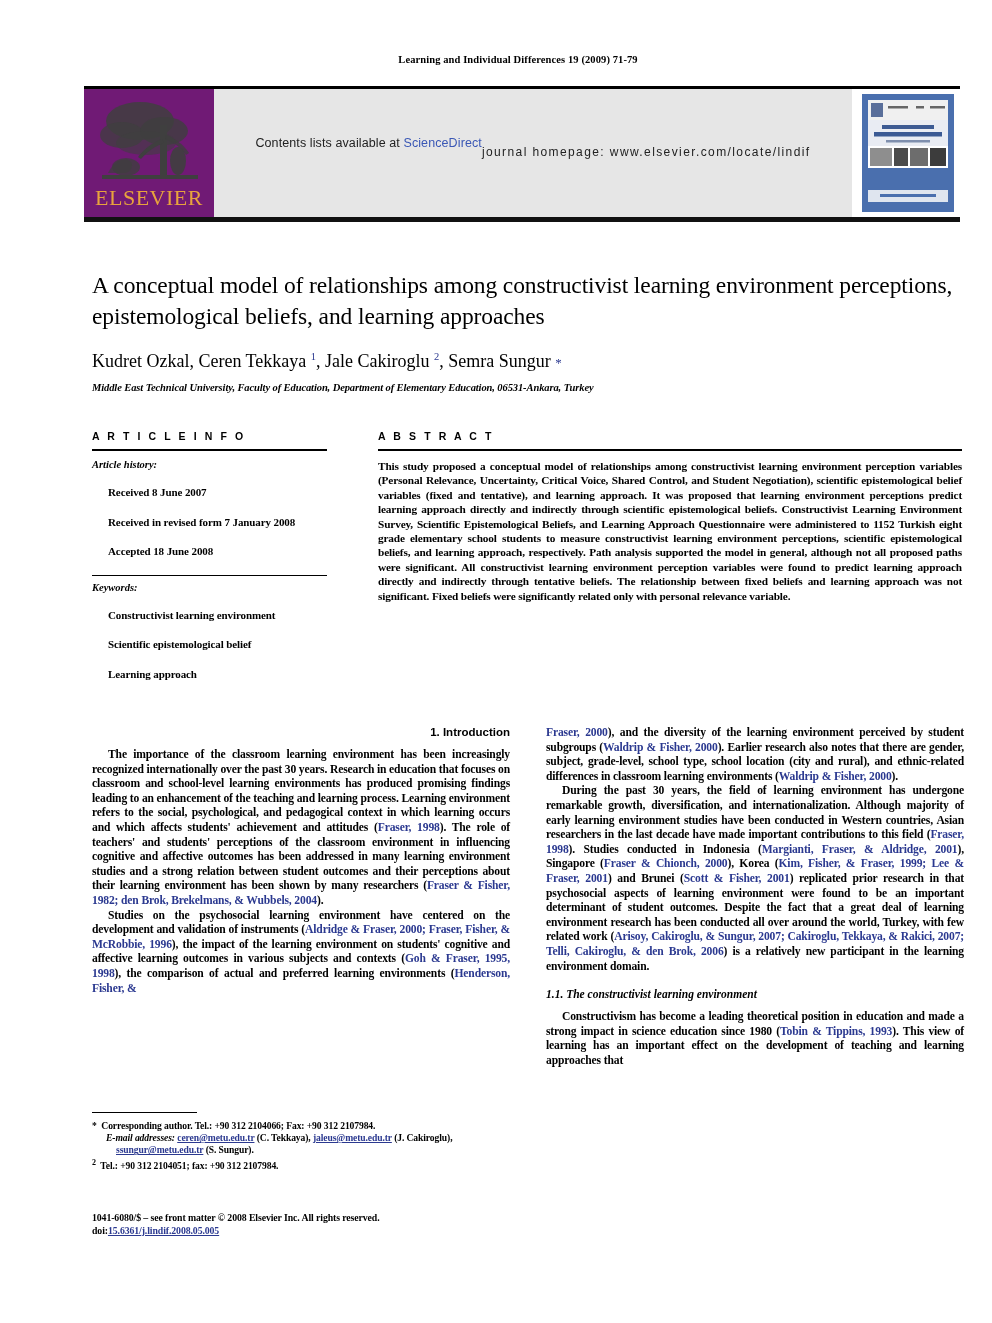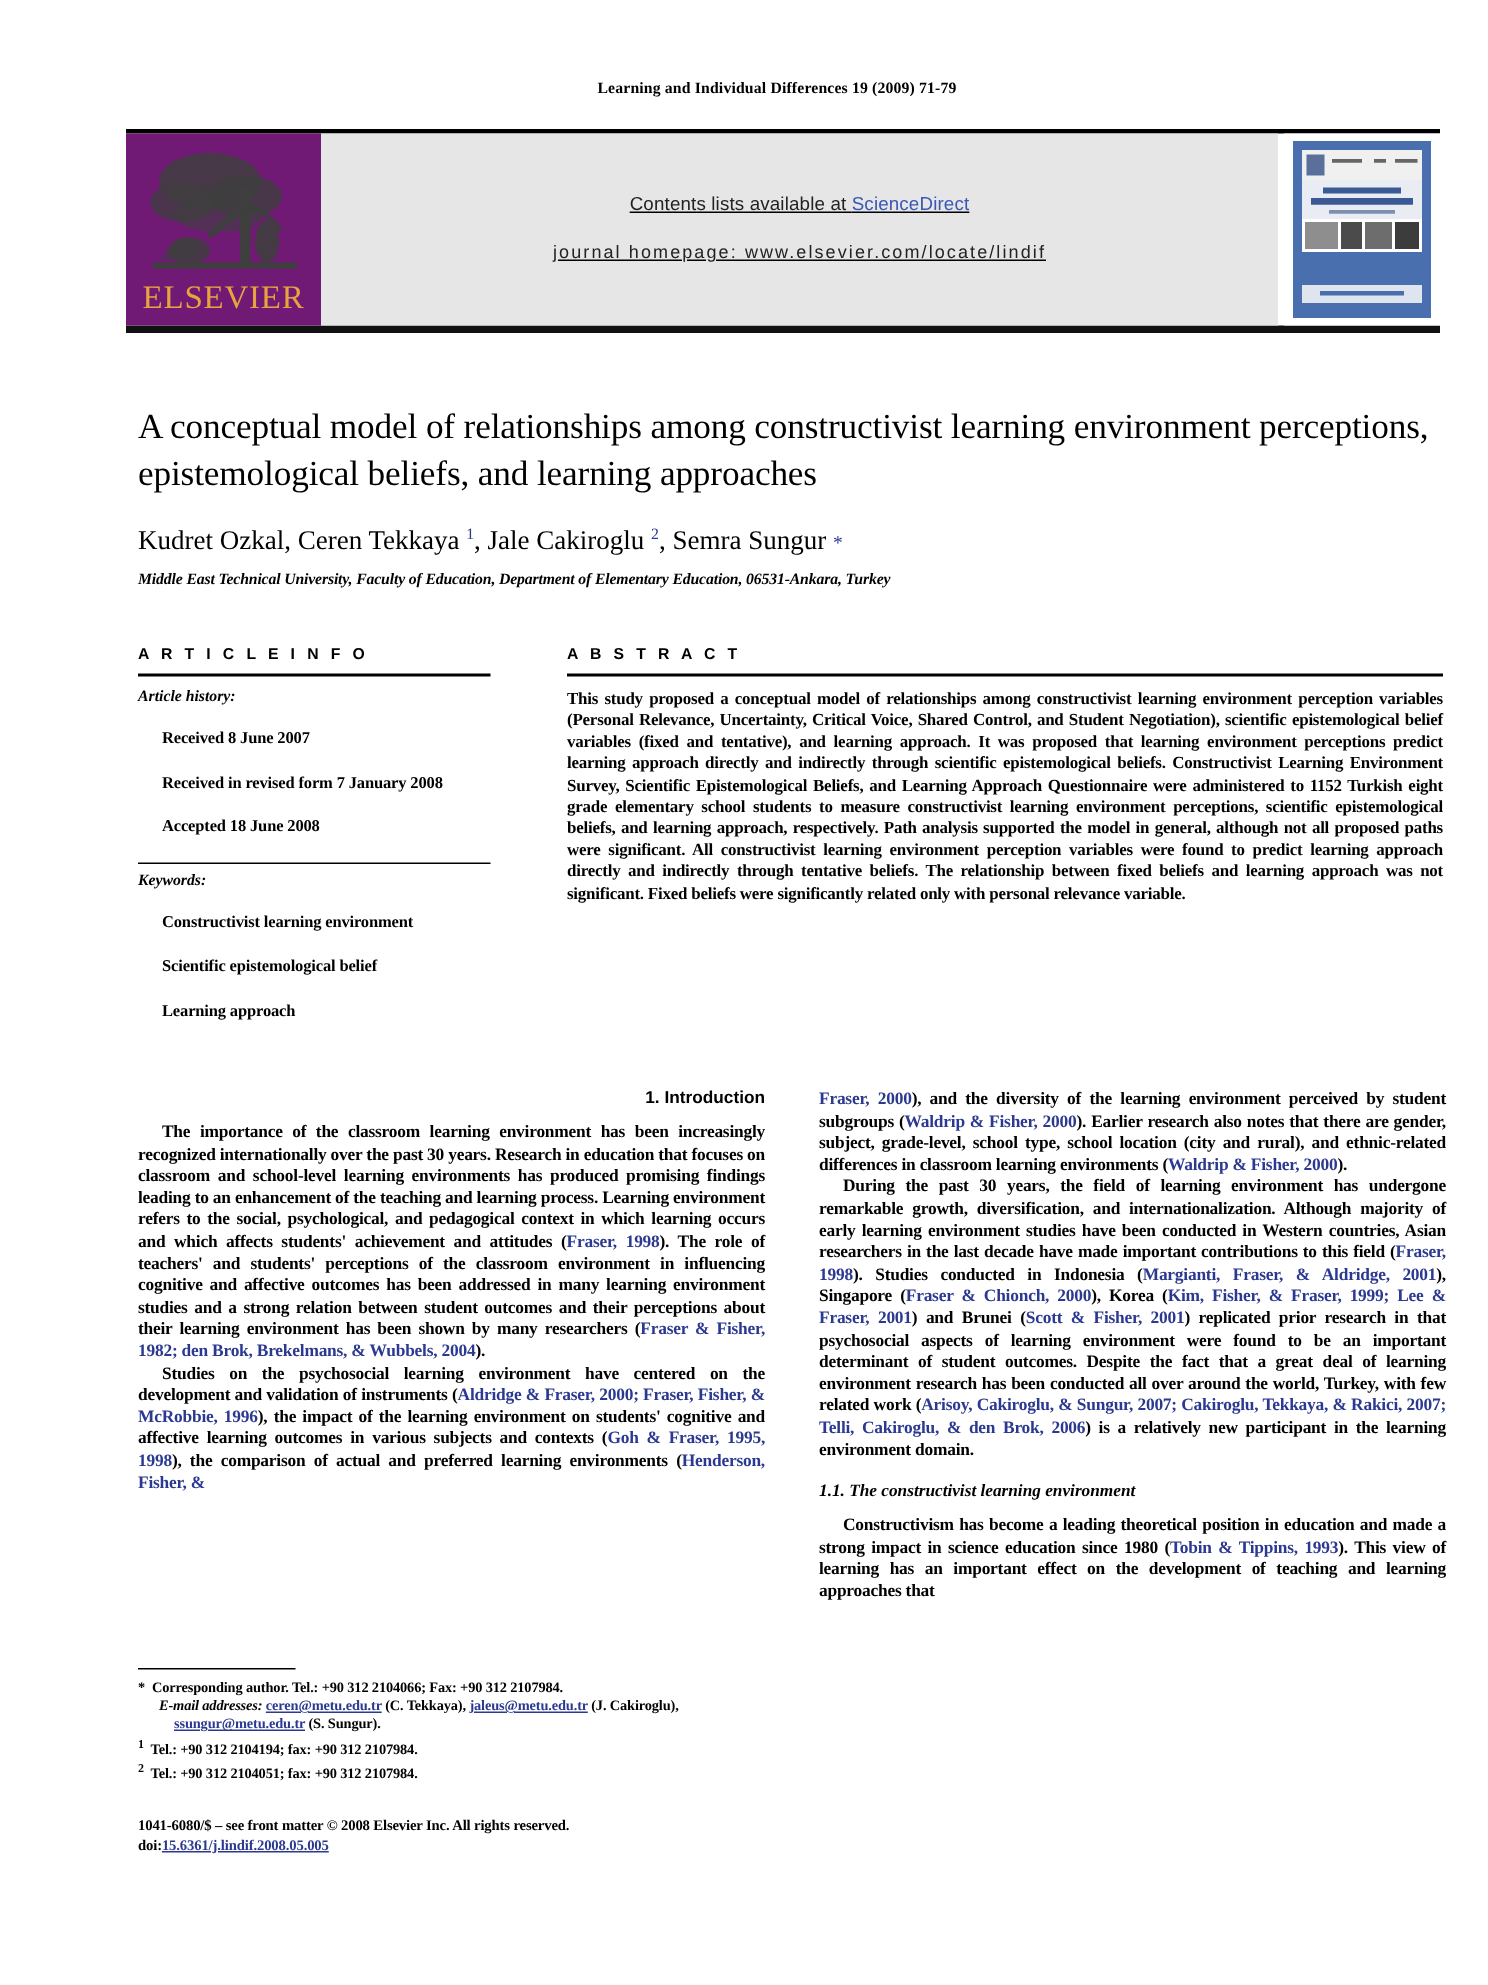--- a/index.html
+++ b/index.html
@@ -71,25 +71,24 @@
     font-family: "Liberation Serif", serif;
     font-size: 22px;
     letter-spacing: 0.5px;
     color: #E8A33D;
     font-weight: 400;
   }
   .header-center {
     flex: 1 1 auto;
     background: #e6e6e6;
     display: flex;
-    flex-direction: column;
+    flex-direction: row;
     justify-content: center;
     align-items: center;
     padding: 4px 0 6px 0;
-    text-decoration: underline;
   }
   .contents-line {
     font-family: "Liberation Sans", sans-serif;
     font-size: 12.5px;
     color: #222;
     margin-bottom: 18px;
     letter-spacing: 0.1px;
   }
   .sciencedirect-link {
     color: #3a57b5;
@@ -419,24 +418,20 @@
   </div>
 
   <div class="footnotes">
     <hr class="fn-rule">
     <p class="fn-line fn-indent">
       <span>*</span>&nbsp;
       <span>Corresponding author. Tel.: +90 312 2104066; Fax: +90 312 2107984.</span>
     </p>
     <p class="fn-line fn-indent2"><span class="email-label">E-mail addresses:</span> <a class="mail" href="#">ceren@metu.edu.tr</a><span> (C. Tekkaya), </span><a class="mail" href="#">jaleus@metu.edu.tr</a><span> (J. Cakiroglu), </span><a class="mail" href="#">ssungur@metu.edu.tr</a><span> (S. Sungur).</span></p>
     <p class="fn-line fn-indent">
-      <sup>1</sup>&nbsp;
-      <span>Tel.: +90 312 2104194; fax: +90 312 2107984.</span>
-    </p>
-    <p class="fn-line fn-indent">
       <sup>2</sup>&nbsp;
       <span>Tel.: +90 312 2104051; fax: +90 312 2107984.</span>
     </p>
   </div>
 
   <div class="frontmatter">
     <div>1041-6080/$ – see front matter © 2008 Elsevier Inc. All rights reserved.</div>
     <div><span>doi:</span><a class="doi-link" href="#">15.6361/j.lindif.2008.05.005</a></div>
   </div>
 

